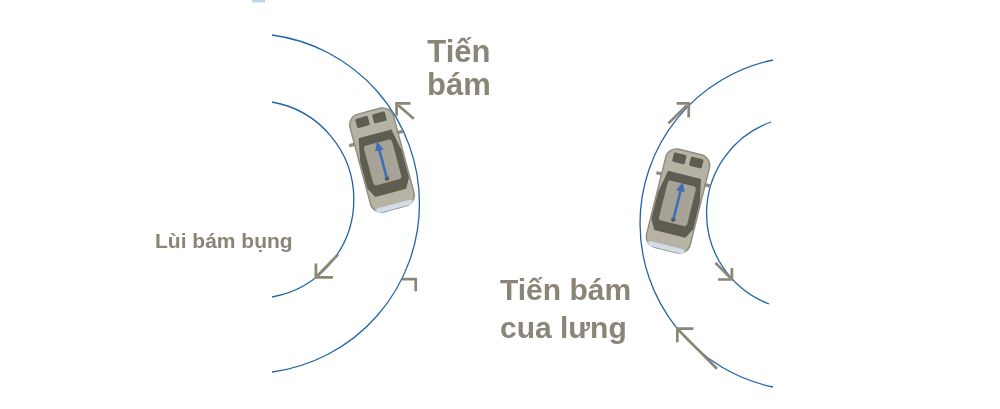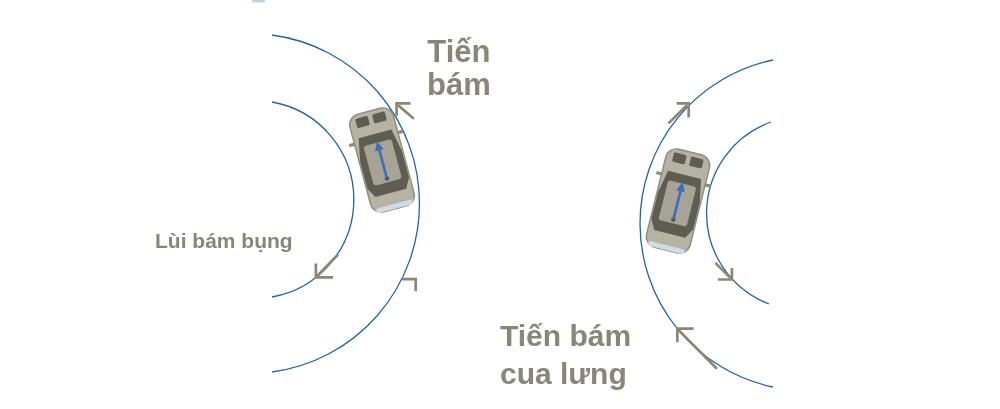--- a/index.html
+++ b/index.html
@@ -39,21 +39,21 @@
   .label{
     position:absolute;
     color:var(--label-text);
     font-weight:bold;
     white-space:nowrap;
   }
   .label span{display:block;}
   #lbl-forward-hug-outside{left:427px;top:35px;font-size:31px;line-height:33px;text-align:center;}
   #lbl-reverse-hug-inside{left:155px;top:216px;font-size:21px;line-height:34px;margin-top:8px;}
   #lbl-reverse-tight-corner{left:735px;top:184px;font-size:30px;line-height:37px;}
-  #lbl-forward-wide-corner{left:500px;top:271px;font-size:30px;line-height:38px;margin-top:46px;}
+  #lbl-forward-wide-corner{left:500px;top:271px;font-size:30px;line-height:38px;}
 </style>
 </head>
 <body>
 
 <div class="screen">
 
   <svg class="diagram-svg" width="1000" height="409" viewBox="0 0 1000 409">
 
     <defs>
       <g id="car-shape">

